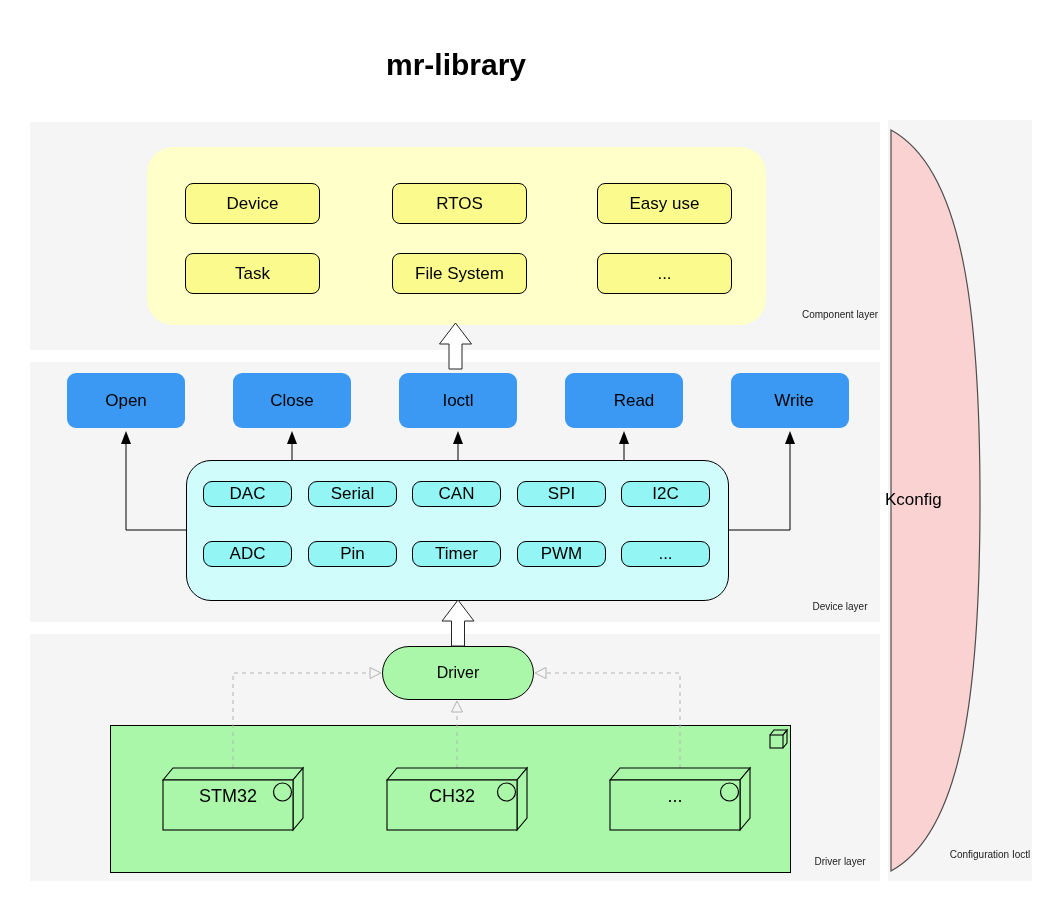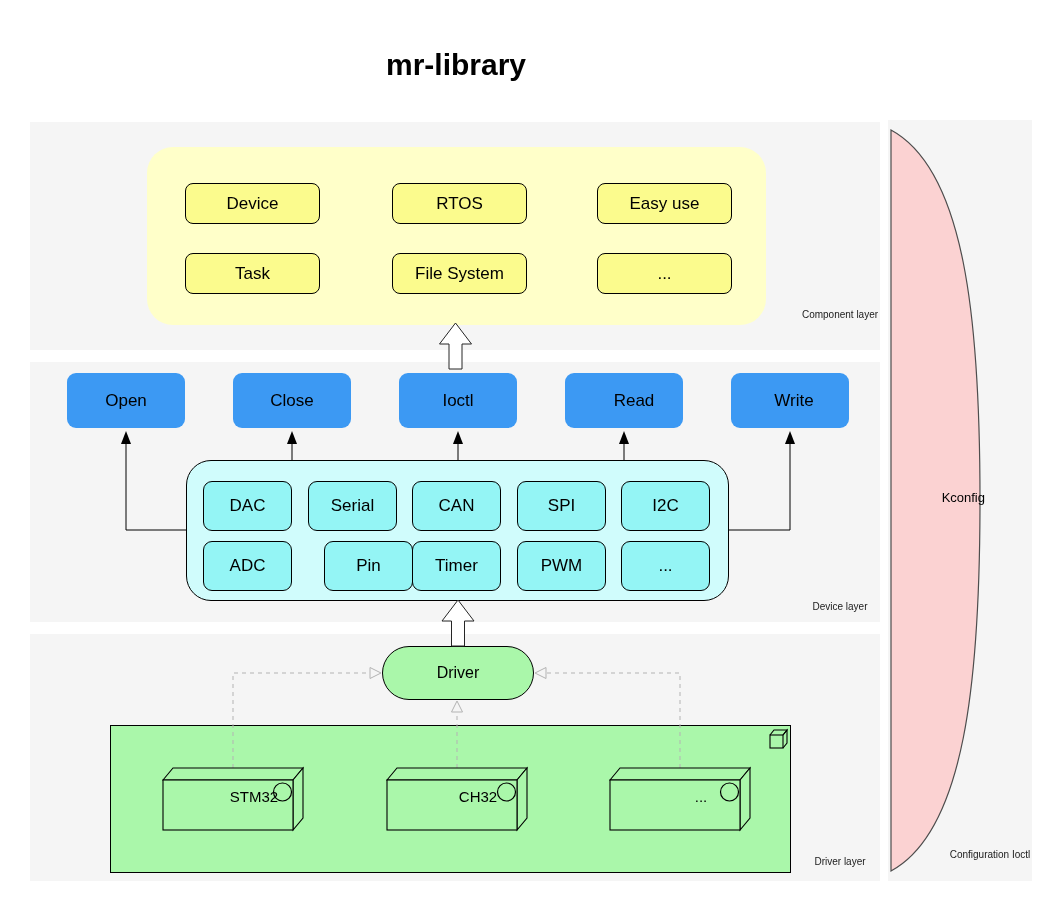--- a/index.html
+++ b/index.html
@@ -3,26 +3,26 @@
 <meta charset="utf-8">
 <style>
   html,body{margin:0;padding:0;}
   body{width:1062px;height:913px;background:#ffffff;font-family:"Liberation Sans",sans-serif;position:relative;overflow:hidden;}
   .band{position:absolute;background:#f5f5f5;}
   .title{position:absolute;left:256px;top:48px;width:400px;text-align:center;font-size:30px;font-weight:bold;color:#000;}
   .container{position:absolute;box-sizing:border-box;}
   .box{position:absolute;display:flex;align-items:center;justify-content:center;font-size:17px;color:#000;box-sizing:border-box;}
   .ybox{width:135px;height:41px;background:#fbfb8d;border:1px solid #000;border-radius:8px;}
   .bluebox{width:118px;height:55px;background:#3c99f3;border-radius:9px;}
-  .cybox{width:89px;height:50px;background:#94f5f5;border:1px solid #000;border-radius:9px;}
+  .cybox{width:89px;height:26px;background:#94f5f5;border:1px solid #000;border-radius:9px;}
   .layer-label{position:absolute;font-size:10px;color:#1a1a1a;text-align:center;line-height:17px;}
   svg{position:absolute;left:0;top:0;}
-  .chip-label{position:absolute;width:130px;height:32px;display:flex;align-items:center;justify-content:center;font-size:15px;color:#000;margin-left:26px;}
+  .chip-label{position:absolute;width:130px;height:32px;display:flex;align-items:center;justify-content:center;font-size:18px;color:#000;}
   .pill{position:absolute;left:382px;top:646px;width:152px;height:54px;background:#aaf7aa;border:1.3px solid #000;border-radius:27px;display:flex;align-items:center;justify-content:center;font-size:16px;box-sizing:border-box;}
-  .kconfig{position:absolute;left:885px;top:490px;width:100px;text-align:right;font-size:13px;color:#000;}
+  .kconfig{position:absolute;left:885px;top:490px;width:100px;text-align:left;font-size:17px;color:#000;}
 </style>
 </head>
 <body>
 
 <div class="title">mr-library</div>
 
 <div class="band" style="left:30px;top:122px;width:850px;height:228px;"></div>
 <div class="band" style="left:30px;top:362px;width:850px;height:260px;"></div>
 <div class="band" style="left:30px;top:634px;width:850px;height:247px;"></div>
 <div class="band" style="left:888px;top:120px;width:144px;height:761px;"></div>
@@ -112,21 +112,21 @@
 <div class="box bluebox" style="left:399px;top:373px;">Ioctl</div>
 <div class="box bluebox" style="left:565px;top:373px;padding-left:20px;">Read</div>
 <div class="box bluebox" style="left:731px;top:373px;padding-left:8px;">Write</div>
 
 <div class="box cybox" style="left:203px;top:481px;">DAC</div>
 <div class="box cybox" style="left:308px;top:481px;">Serial</div>
 <div class="box cybox" style="left:412px;top:481px;">CAN</div>
 <div class="box cybox" style="left:517px;top:481px;">SPI</div>
 <div class="box cybox" style="left:621px;top:481px;">I2C</div>
 <div class="box cybox" style="left:203px;top:541px;">ADC</div>
-<div class="box cybox" style="left:324px;top:541px;">Pin</div>
+<div class="box cybox" style="left:308px;top:541px;">Pin</div>
 <div class="box cybox" style="left:412px;top:541px;">Timer</div>
 <div class="box cybox" style="left:517px;top:541px;">PWM</div>
 <div class="box cybox" style="left:621px;top:541px;">...</div>
 
 <div class="chip-label" style="left:163px;top:780px;">STM32</div>
 <div class="chip-label" style="left:387px;top:780px;">CH32</div>
 <div class="chip-label" style="left:610px;top:780px;">...</div>
 
 <div class="layer-label" style="left:800px;top:306px;width:80px;">Component layer</div>
 <div class="layer-label" style="left:780px;top:598px;width:120px;">Device layer</div>

